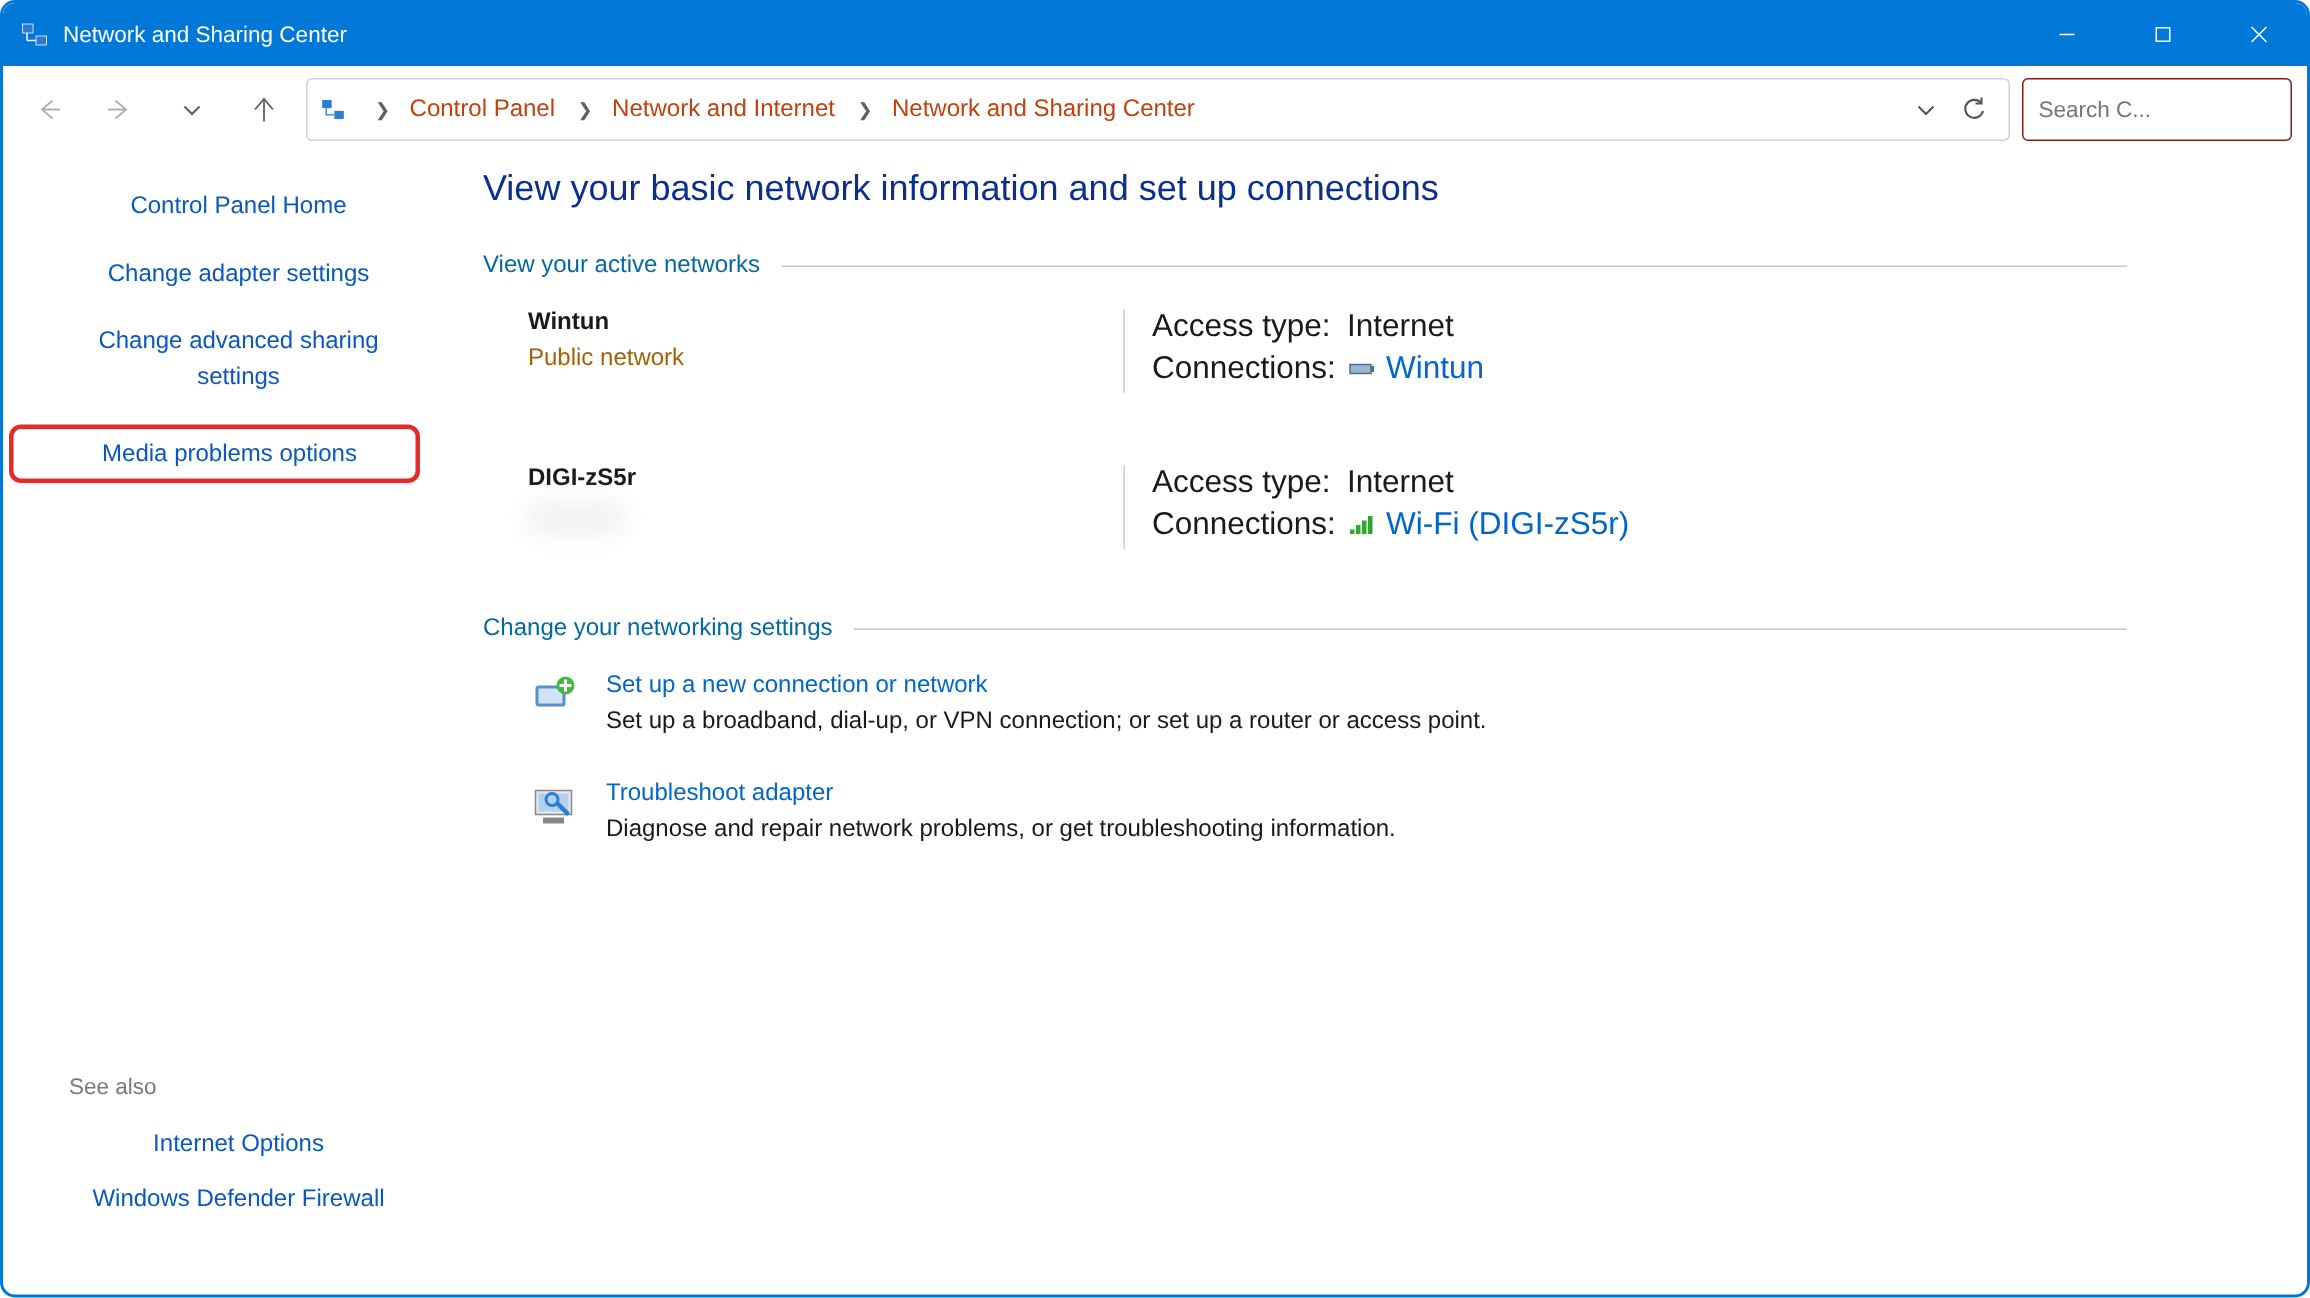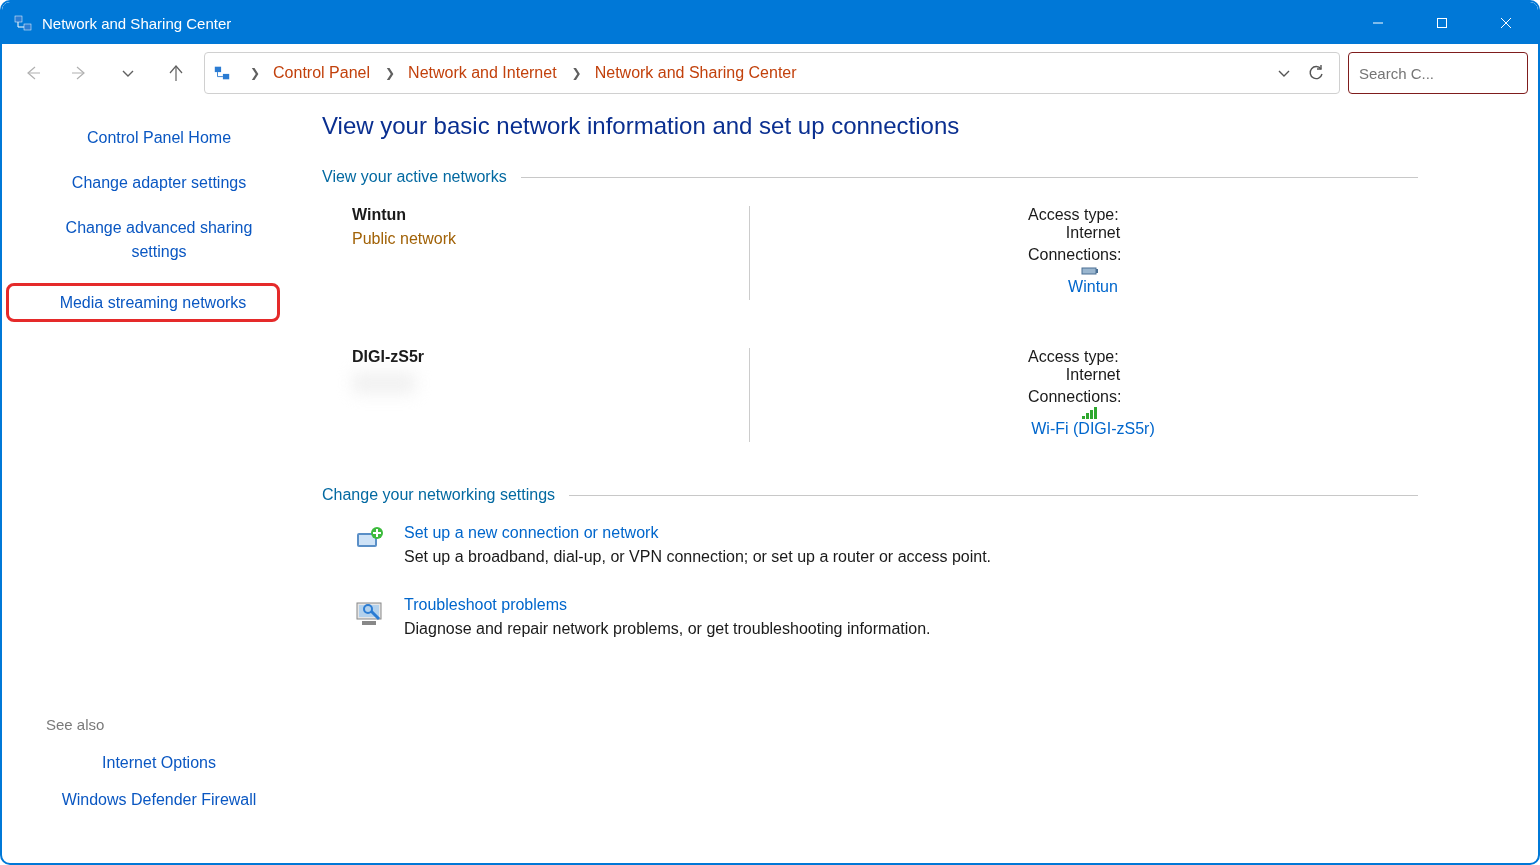--- a/index.html
+++ b/index.html
@@ -73,21 +73,21 @@
     .section-row { display:flex; align-items:center; margin-bottom: 20px; }
     .section-label { font-size:16px; color:#0369a1; white-space:nowrap; margin-right:14px; }
     .section-rule { flex:1; border-top:1px solid #c8c8c8; }
     .network-row { display:flex; margin-left: 30px; margin-bottom: 24px; }
     .net-left { width: 397px; }
     .net-name { font-weight:700; font-size:16px; margin-bottom: 6px;}
     .net-sub { font-size:16px; color:#a16207; }
     .blur { filter: blur(8px); opacity: 0.45; display:inline-block; background:#e0e0e0; border-radius:4px; padding:2px 60px 2px 0; }
     .net-divider { width:1px; background:#ccc; margin-right: 18px; align-self:stretch;}
     .net-right { flex:1; }
-    .kv { display:flex; font-size:16px; margin-bottom:4px; align-items:center;flex-direction:column; }
+    .kv { display:flex; font-size:21px; margin-bottom:4px; align-items:center; }
     .kv-label { width:130px; color:#1a1a1a;}
     .kv-val { color:#1a1a1a;}
     .kv-link { color:#0066cc; cursor:pointer;}
     .conn-icon { width:20px; display:inline-flex; justify-content:center; margin-right:6px; }
     .settings-item { display:flex; margin-left:30px; margin-bottom: 30px; align-items:flex-start; }
     .settings-icon { width:36px; height:36px; margin-right: 16px; display:inline-flex;align-items:center;justify-content:center;}
     .settings-title { color:#0066cc; font-size:16px; cursor:pointer; margin-bottom: 6px; }
     .settings-desc { color:#1a1a1a; font-size:16px; }
   </style>
 </head>
@@ -180,21 +180,21 @@
   </div>
 </div>
 
 <div class="body-split">
 
   <div class="sidebar">
     <div class="sidebar-link">Control Panel Home</div>
     <div class="sidebar-link">Change adapter settings</div>
     <div class="sidebar-link">Change advanced sharing settings</div>
     <div class="sidebar-link highlighted">
-      <span>Media streaming networks</span>
+      <span>Media problems options</span>
       <span class="highlight-box"></span>
     </div>
     <div class="sidebar-footer">
       <div class="see-also">See also</div>
       <div class="sidebar-link" style="margin-bottom:14px">Internet Options</div>
       <div class="sidebar-link" style="margin-bottom:0">Windows Defender Firewall</div>
     </div>
   </div>
 
   <div class="content">
@@ -284,19 +284,19 @@
       <span class="settings-icon">
         <svg width="34" height="34" viewBox="0 0 34 34">
             <rect x="4" y="6" width="24" height="16" fill="#e6e6e6" stroke="#888"></rect>
             <rect x="6" y="8" width="20" height="12" fill="#b3d1ec"></rect>
             <rect x="9" y="24" width="14" height="4" fill="#888"></rect>
             <path d="M18 14 l8 8" stroke="#2b7cd3" stroke-width="3"></path>
             <circle cx="15" cy="12" r="4" fill="none" stroke="#2b7cd3" stroke-width="2"></circle>
           </svg>
       </span>
       <div>
-        <div class="settings-title">Troubleshoot problems</div>
+        <div class="settings-title">Troubleshoot adapter</div>
         <div class="settings-desc">Diagnose and repair network problems, or get troubleshooting information.</div>
       </div>
     </div>
 
   </div>
 </div>
 
 </body></html>

